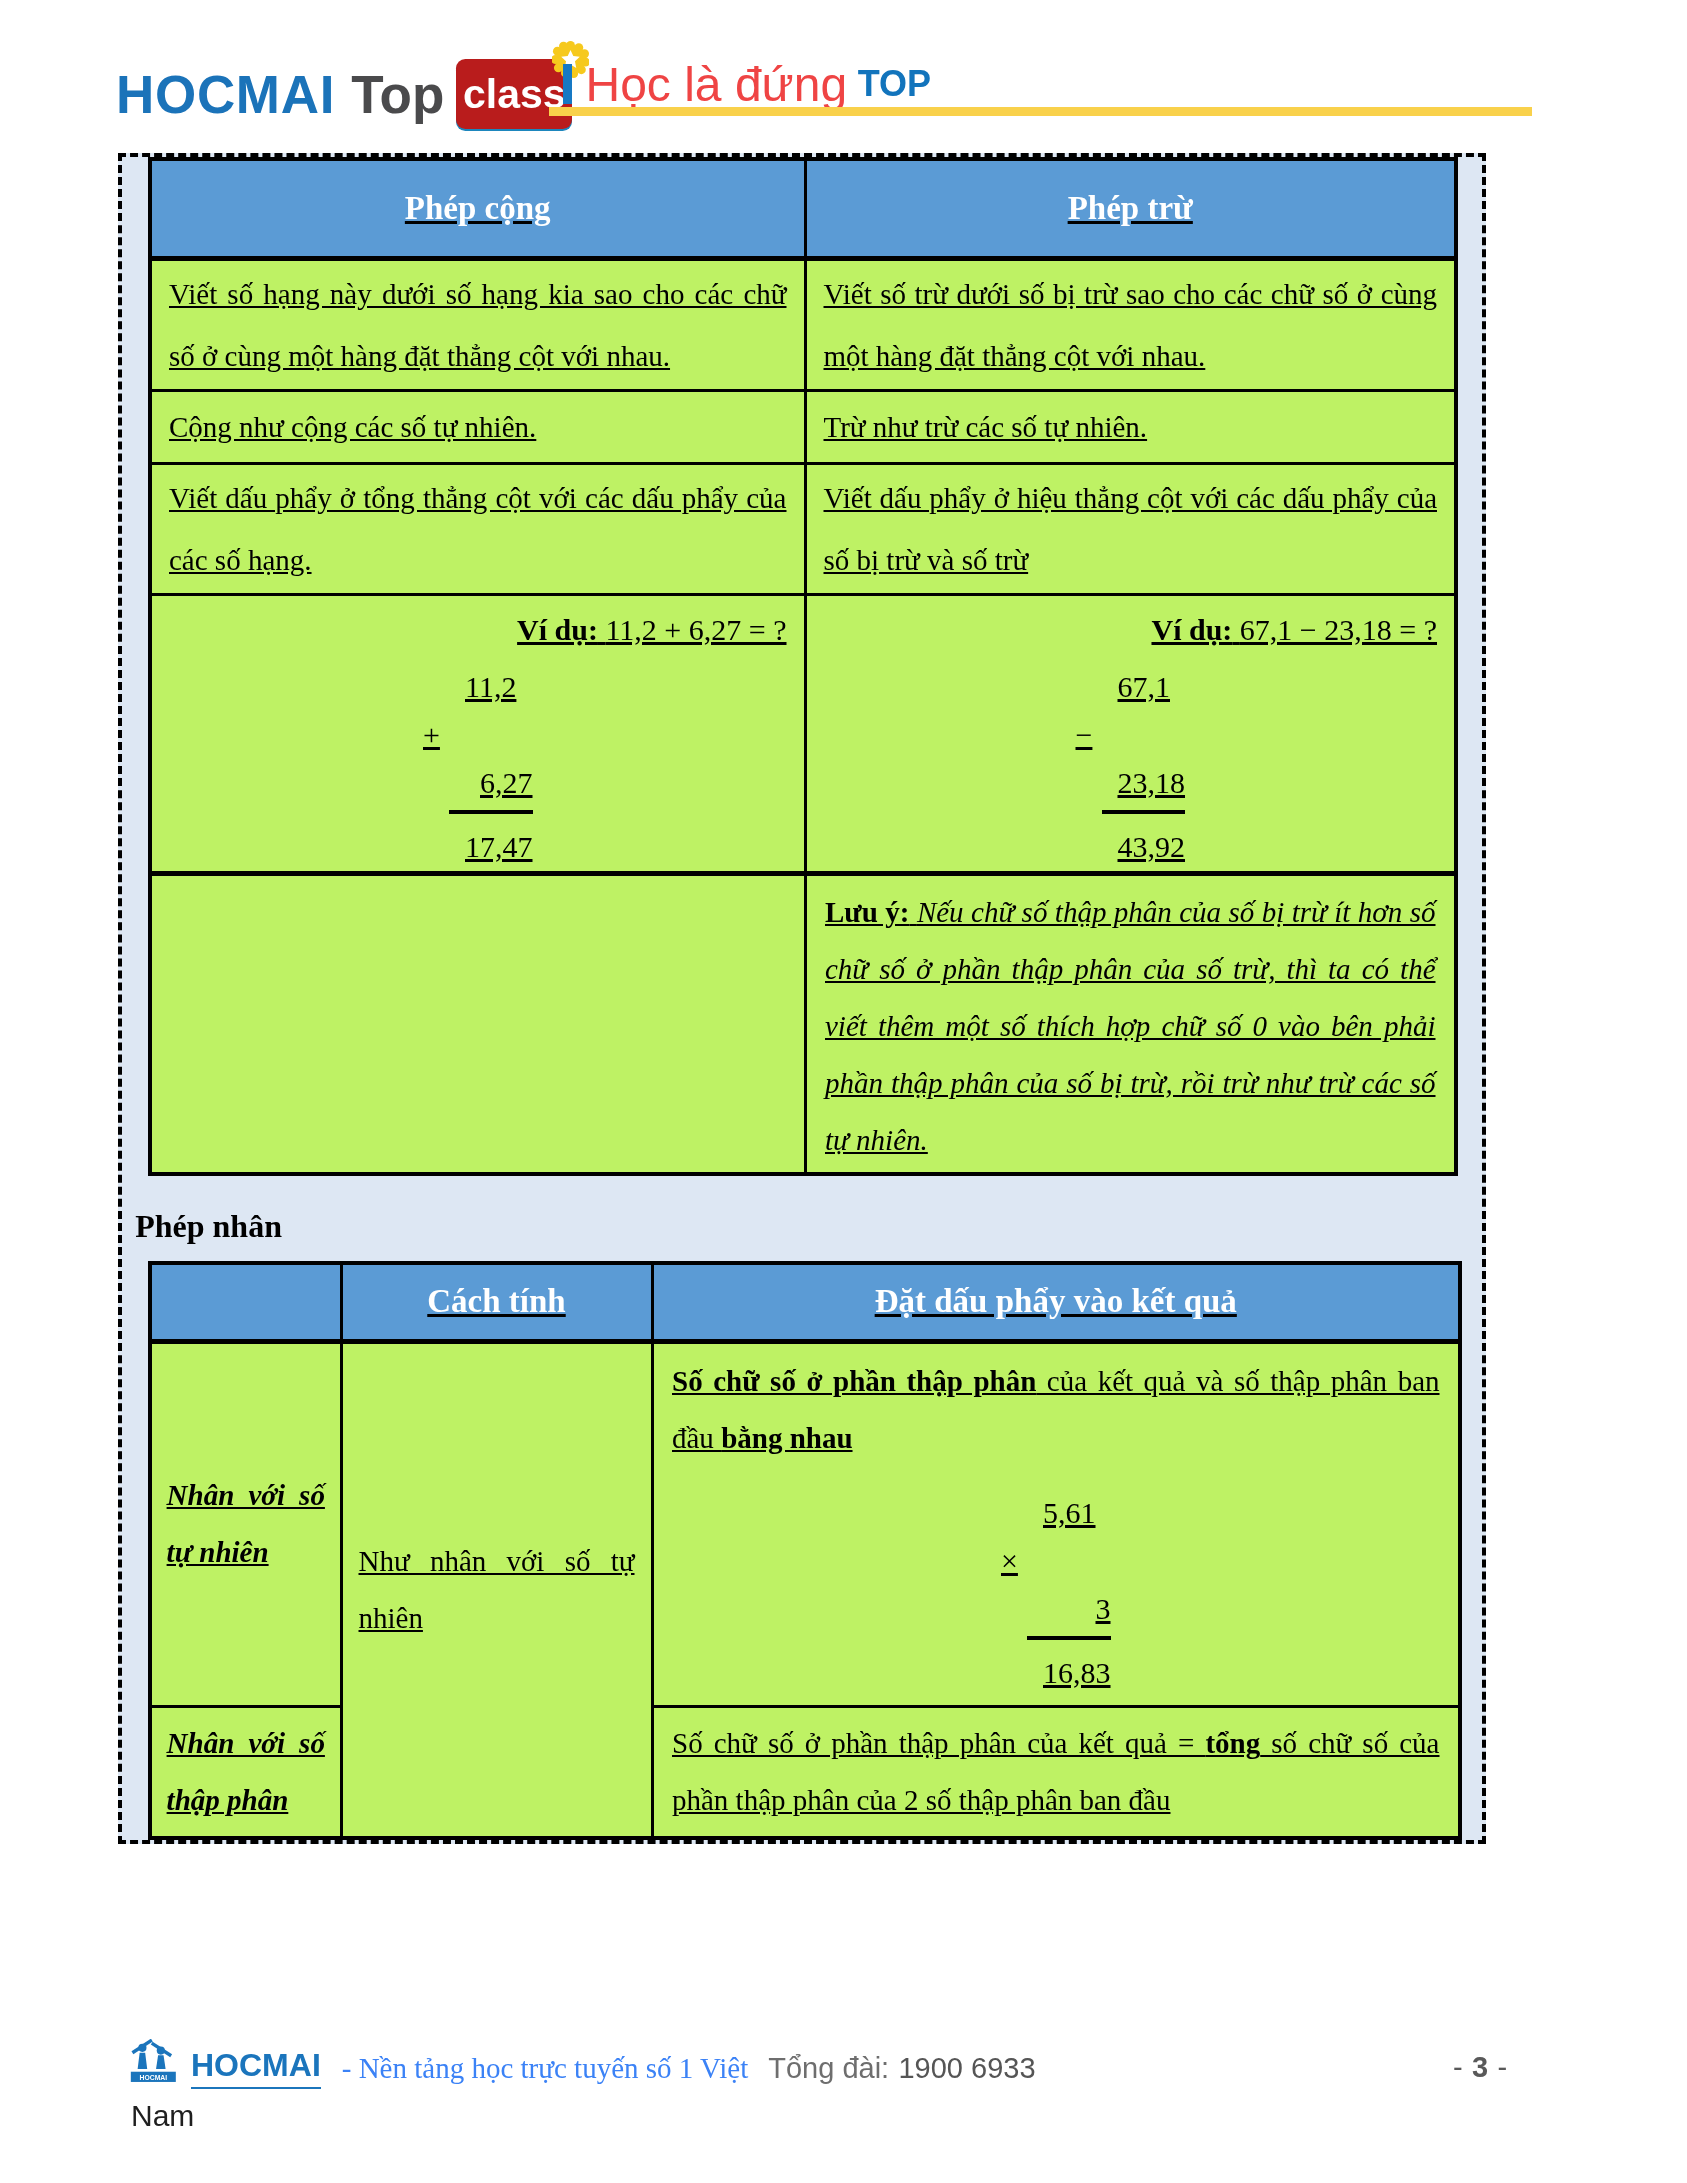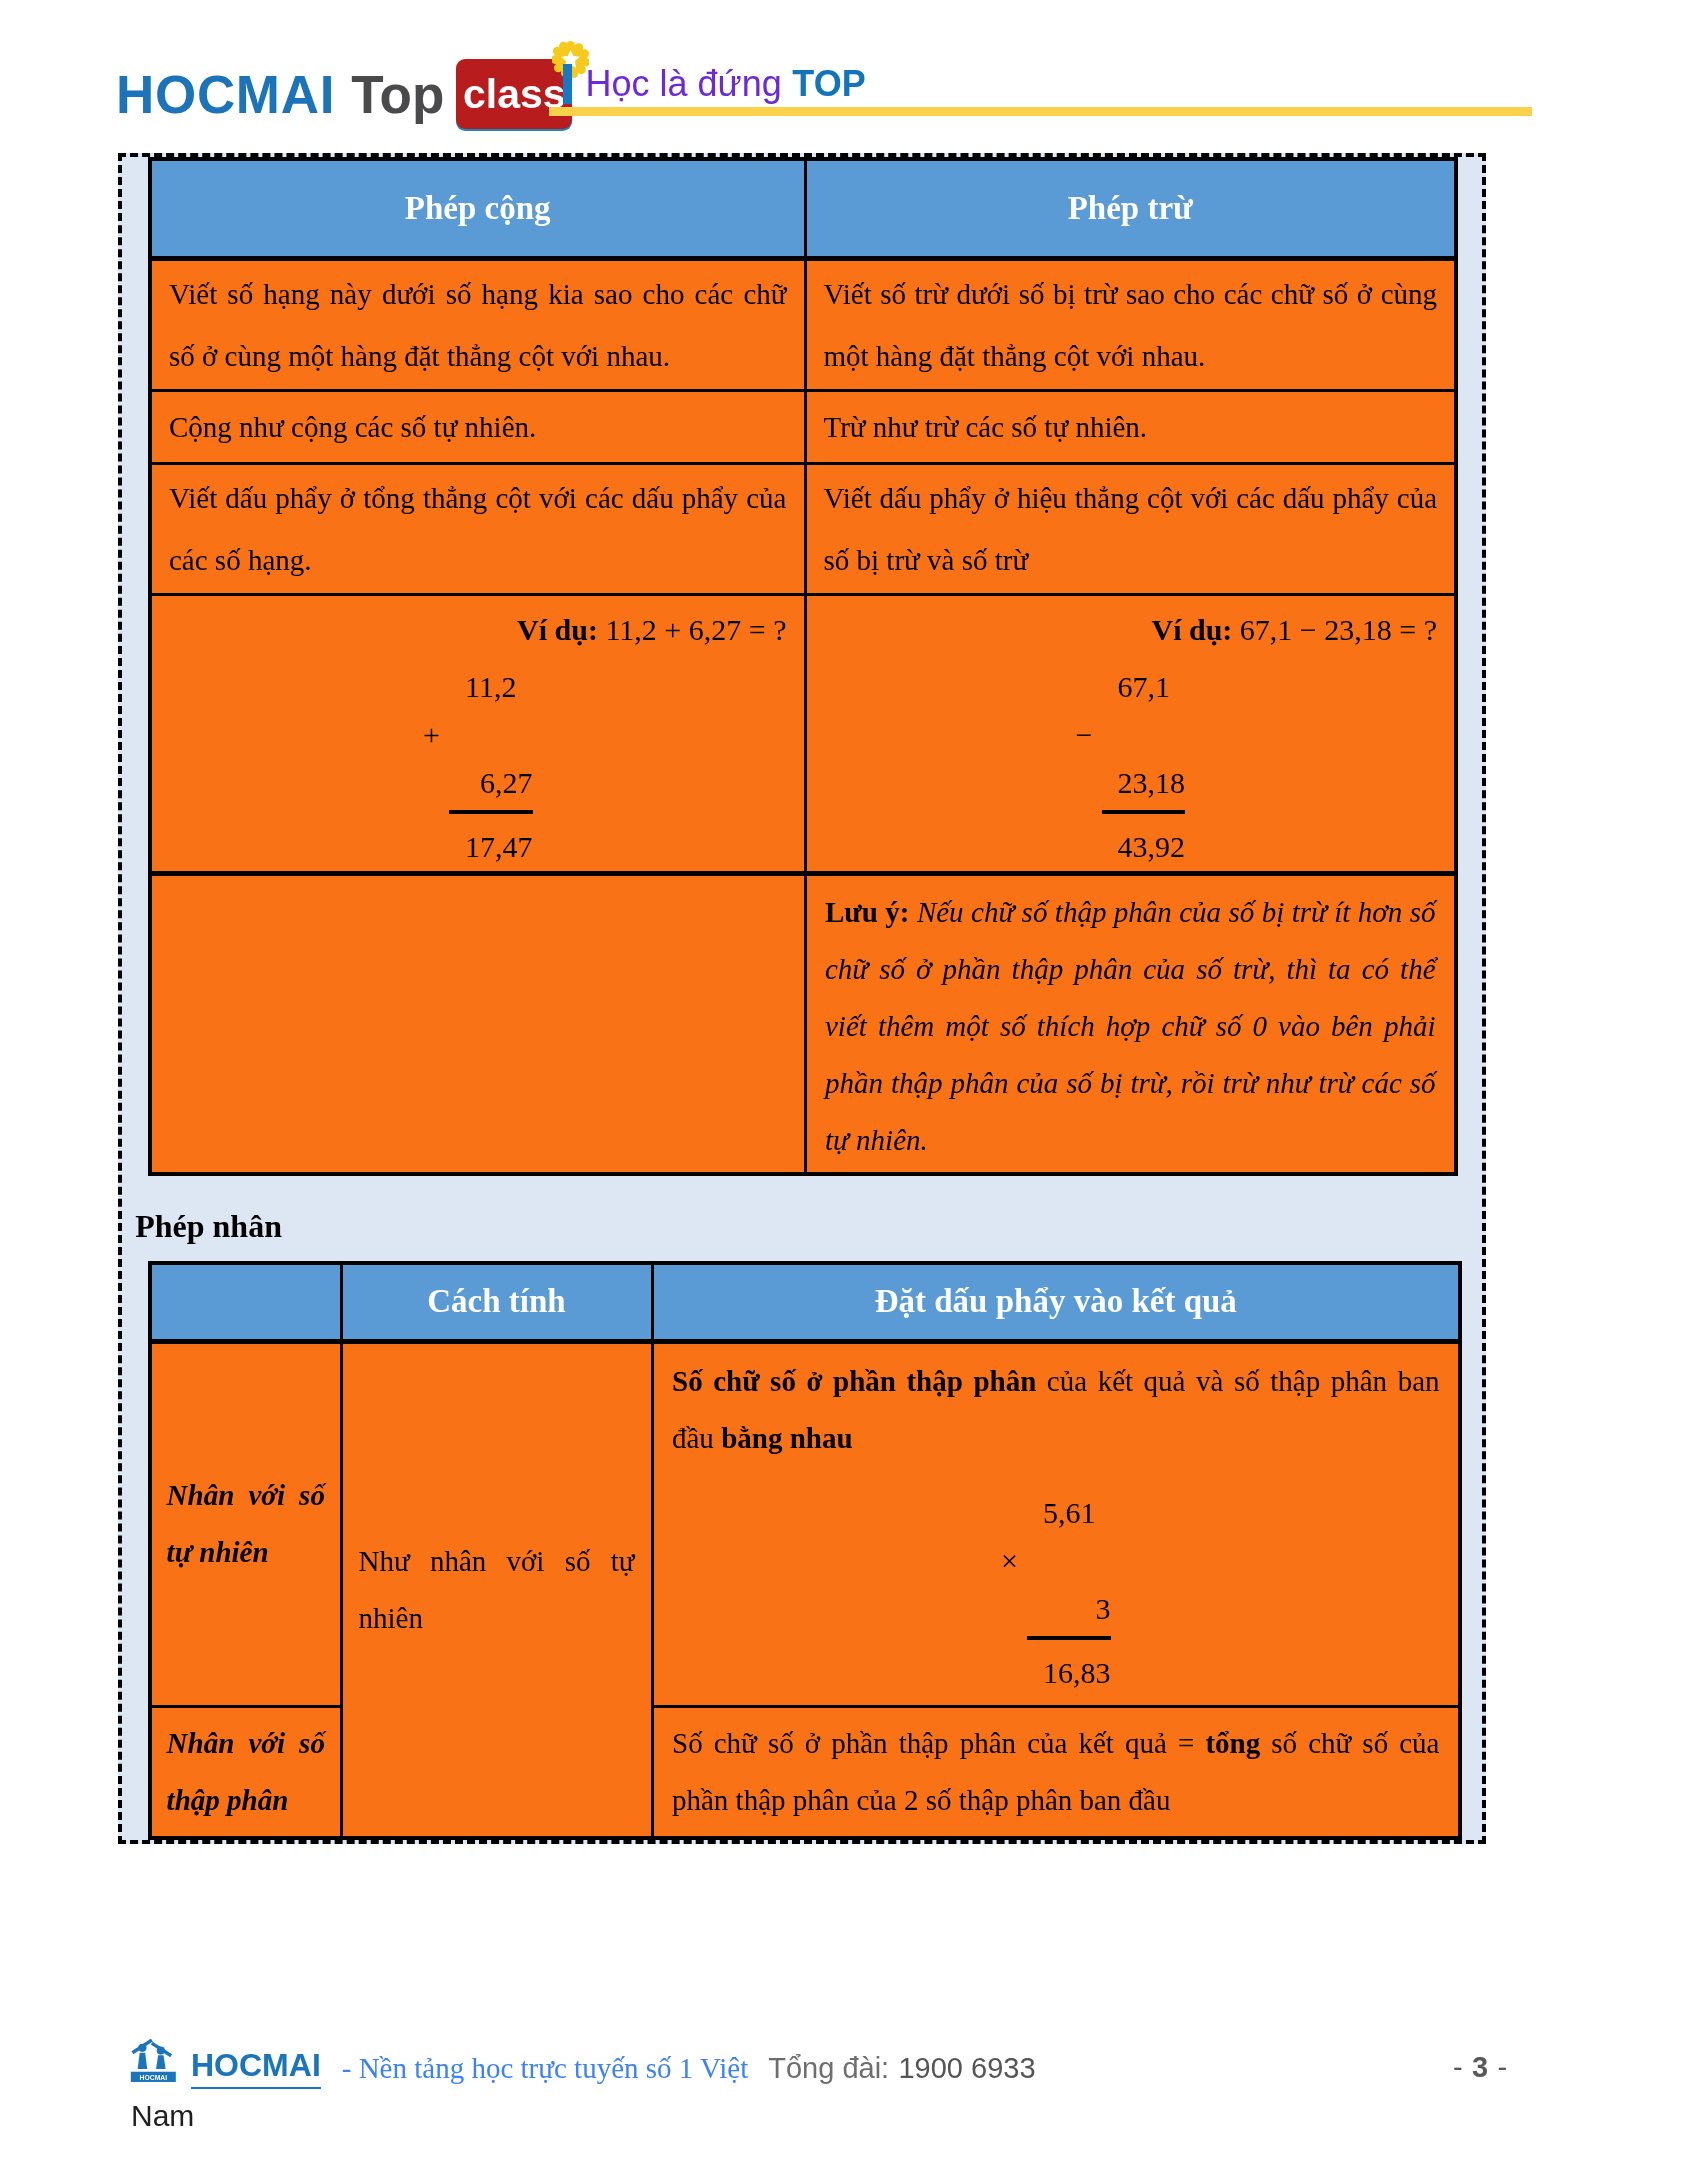--- a/index.html
+++ b/index.html
@@ -14,29 +14,29 @@
   .logo-top    { font-size:53px; font-weight:bold; color:#4a4a4c; margin-left:16px; }
   .logo-class-box { margin-left:12px; width:116px; height:70px; background:#b91c1c;
                     border-radius:9.3px; display:flex; align-items:center; justify-content:center;
                     position:relative; box-shadow:0 2px 0 #1d86bd; }
   .logo-class  { font-size:41px; font-weight:bold; color:#ffffff; }
   .star-badge  { position:absolute; right:-17px; top:-18.5px; width:37px; height:37px; }
 
   .tagline { position:absolute; left:563px; top:62px; height:44px; display:flex; align-items:center;
              font-family:"Liberation Sans","DejaVu Sans",sans-serif; }
   .tagline-bar { width:9.3px; height:40px; background:#1779c4; margin-right:13.2px; }
-  .tagline-text { font-size:36px; color:#6d28d9; }
+  .tagline-text { font-size:48px; color:#ef4444; }
   .tagline-top  { font-size:36px; font-weight:bold; color:#1274bc; margin-left:10.6px; }
   .yellow-rule { position:absolute; left:549px; top:107px; width:983px; height:8.6px; background:#f9d14b; }
 
   
   .panel { position:absolute; left:118px; top:153px; width:1368px; height:1691px;
            border:4px dashed #000; background:#dde7f3; overflow:hidden; }
 
-  table { border-collapse:collapse; table-layout:fixed; background:#f97316; }
+  table { border-collapse:collapse; table-layout:fixed; background:#bef264;text-decoration:underline; }
   .tbl  { position:absolute; left:26px; border:4px solid #000; }
   .tbl th { background:#5b9bd5; color:#ffffff; font-weight:bold; font-size:33px;
             border:3.3px solid #000; border-bottom:5.3px solid #000; text-align:center; }
   .tbl td { border:3.3px solid #000; font-size:29px; color:#000; }
 
   .t1 { top:0; width:1310px; }
   .t1 td { padding:0 17px; }
   .t-cell { text-align:justify; line-height:62px; vertical-align:middle; }
 
   .example-cell { vertical-align:top; padding-top:10.6px !important; }

